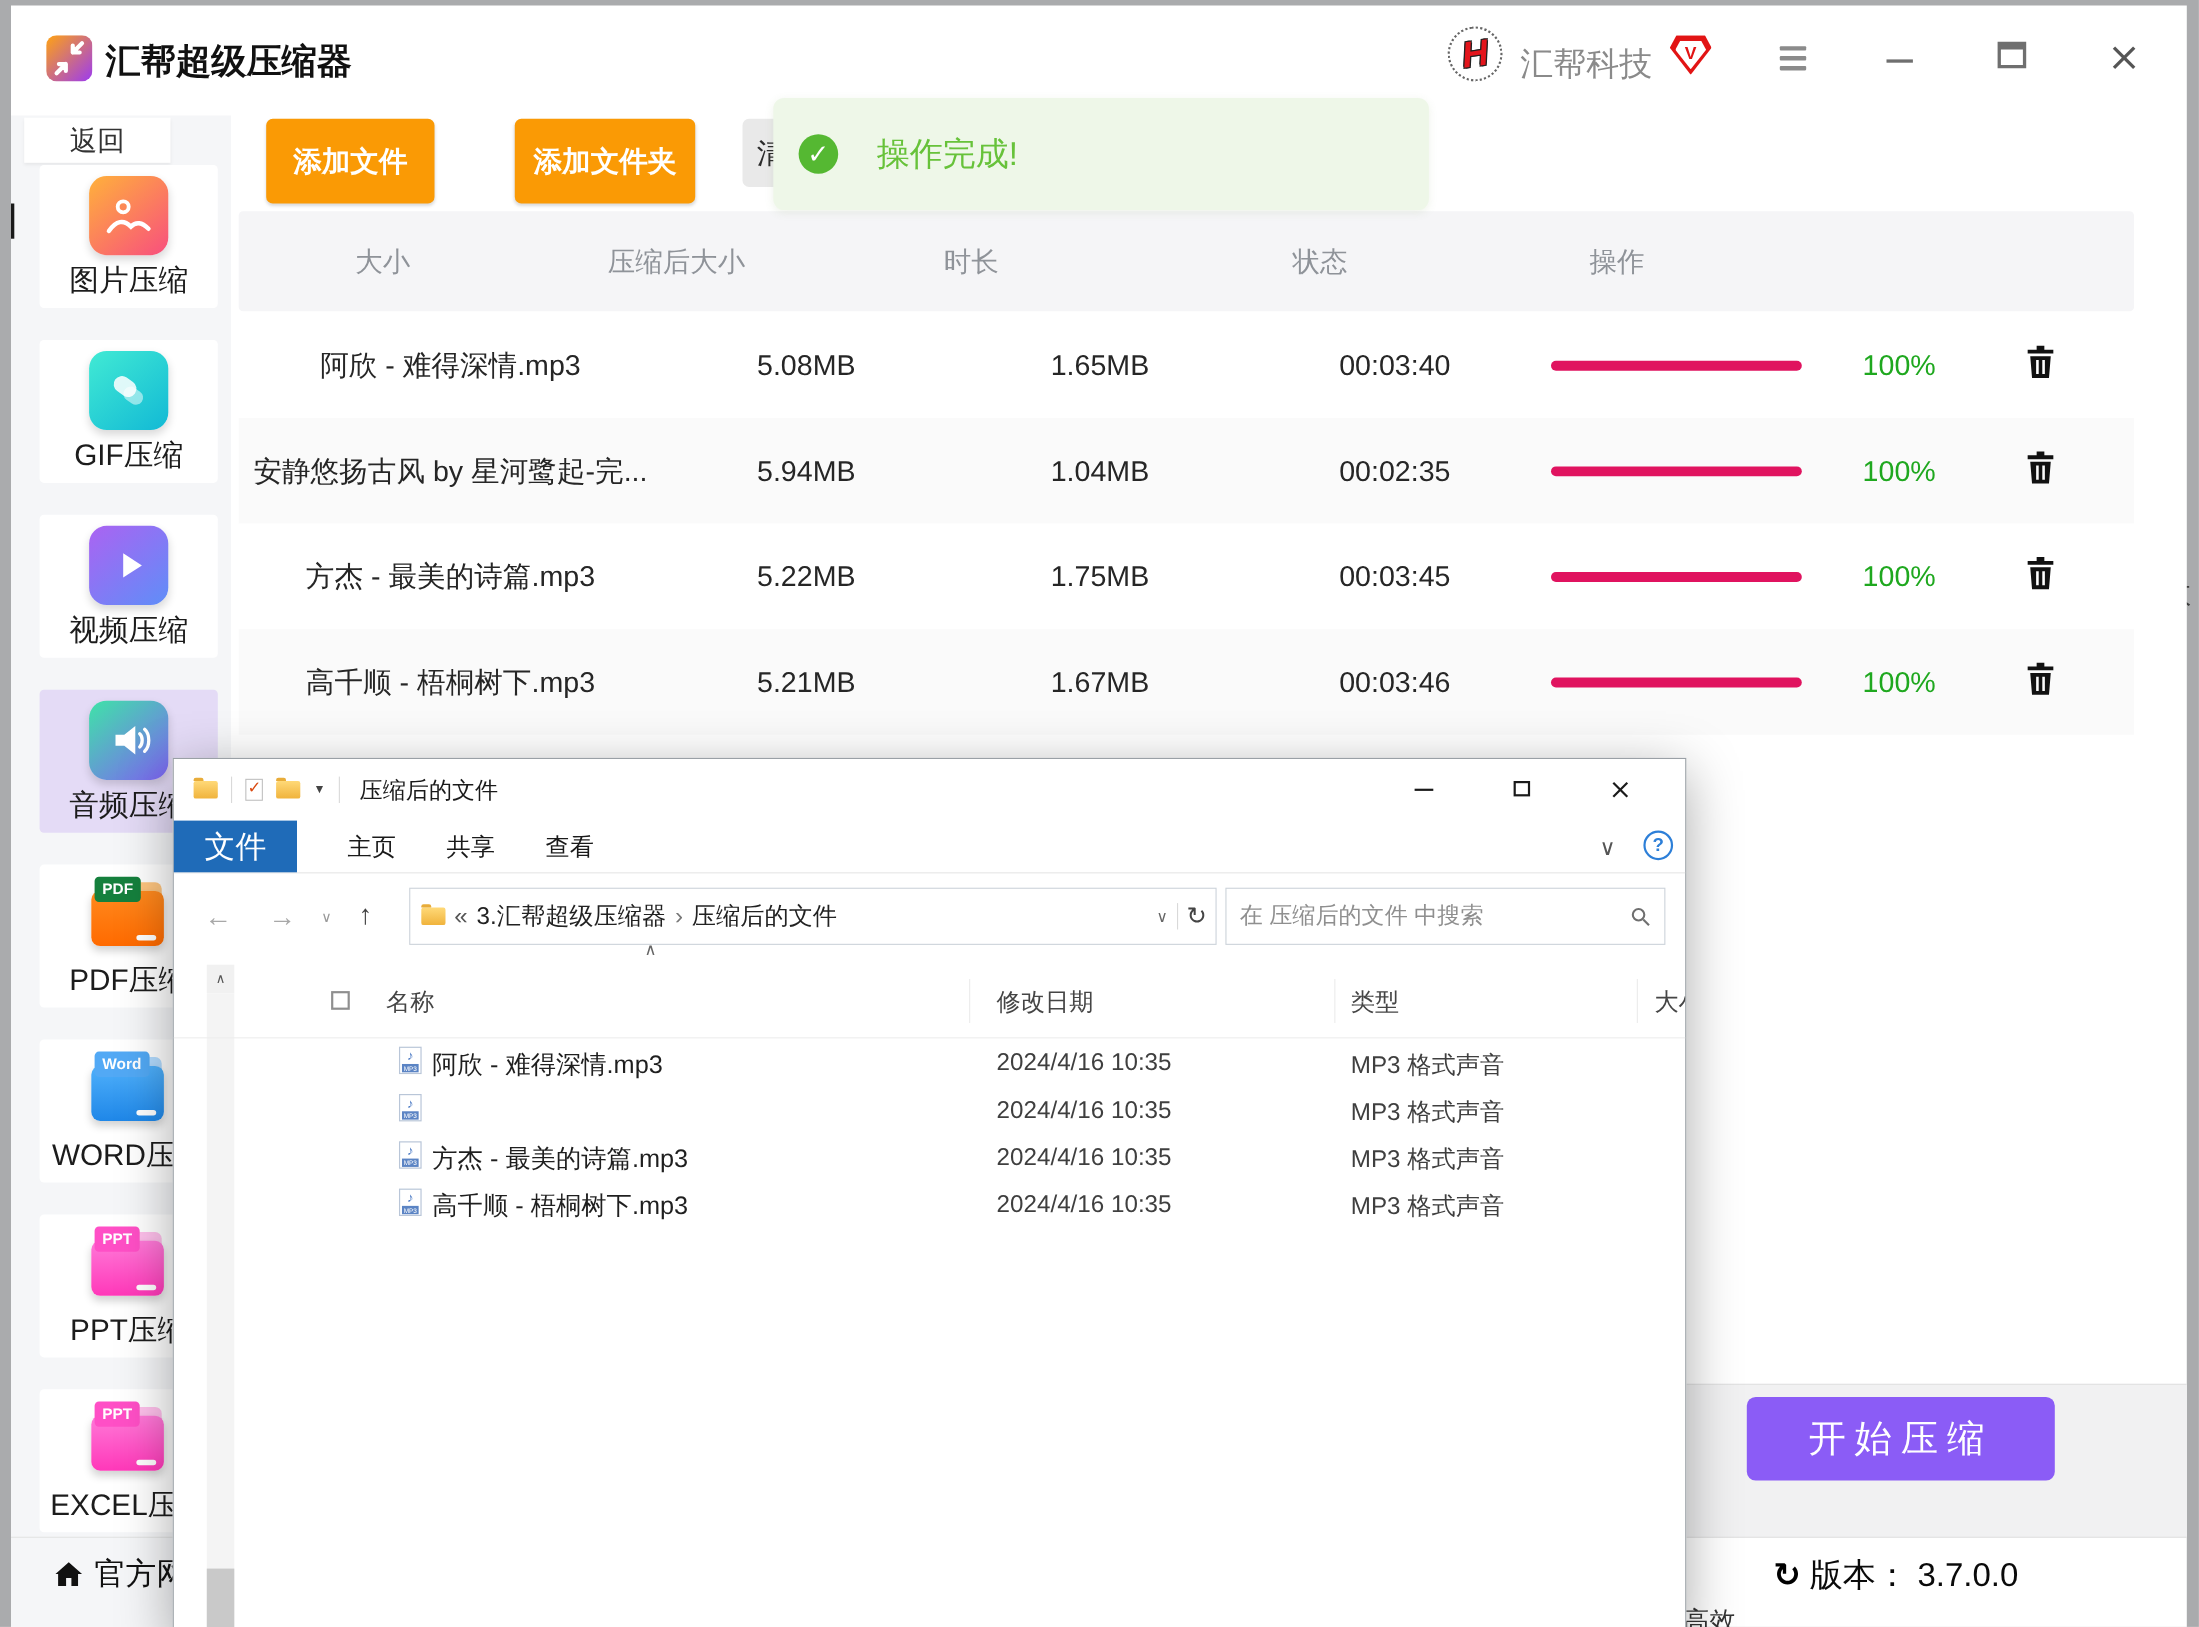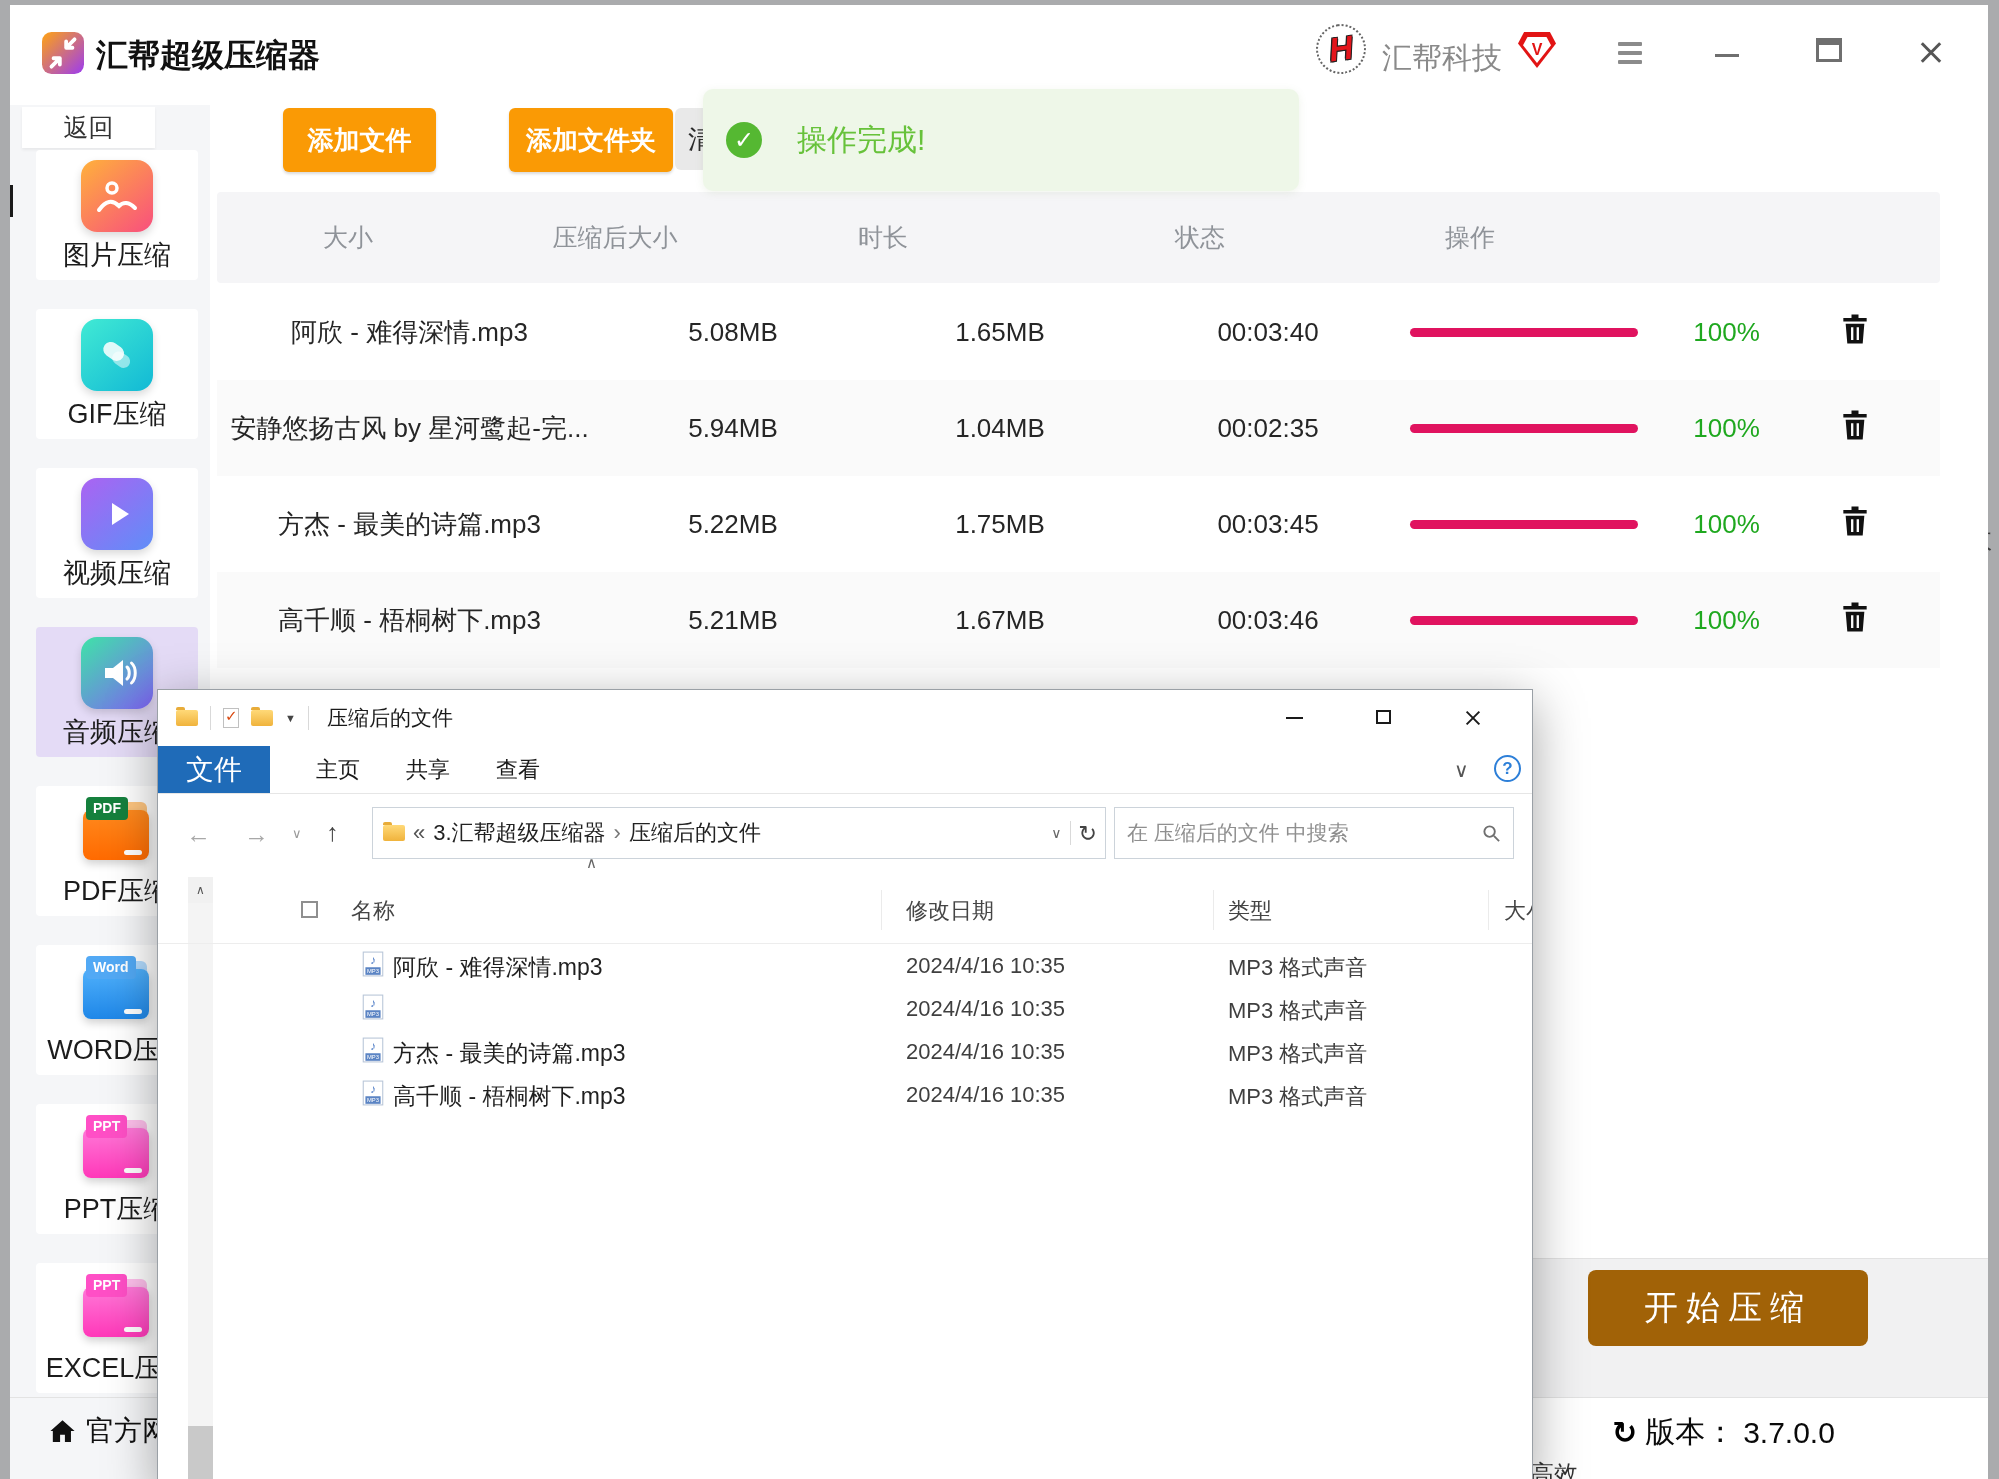--- a/index.html
+++ b/index.html
@@ -59,23 +59,23 @@
                     border-radius:3px; z-index:2; }
   .f-pdf .flap{background:#ffc680;} .f-pdf .body{background:linear-gradient(180deg,#ff8a1e,#ff6a00);} .f-pdf .badge{background:#15803d;}
   .f-word .flap{background:#b3dcff;} .f-word .body{background:linear-gradient(180deg,#4fb0fb,#1f87e8);} .f-word .badge{background:#52a9f5;}
   .f-ppt .flap{background:#ffc0ec;} .f-ppt .body{background:linear-gradient(180deg,#ff79d8,#ff38b9);} .f-ppt .badge{background:#ff4fc6;}
   .side-footer-line { left:10px; top:1397px; width:200px; height:1px; background:#e3e3e3; z-index:2; }
   .side-footer { left:48px; top:1412px; display:flex; align-items:center; gap:9px; z-index:2; cursor:pointer;
                  width:150px; overflow:hidden; }
   .side-footer span { font-size:28px; color:#111; white-space:nowrap; }
 
   
-  .btn-orange { height:64px; background:#fa9a05; border:none; border-radius:6px; color:#fff;
+  .btn-orange { height:77px; background:#fa9a05; border:none; border-radius:6px; color:#fff;
                 font-size:26px; font-weight:bold; z-index:2; cursor:pointer; font-family:inherit;
-                display:flex; align-items:center; justify-content:center; box-shadow:0 2px 3px rgba(0,0,0,.15);margin-left:41px; }
+                display:flex; align-items:center; justify-content:center; box-shadow:0 2px 3px rgba(0,0,0,.15); }
   .btn-grey { left:675px; top:108px; width:155px; height:62px; background:#e9e9e9; border-radius:6px;
               font-size:26px; color:#2b2b2b; z-index:2; cursor:pointer; display:flex; align-items:center;
               padding-left:13px; white-space:nowrap; overflow:hidden; }
   .toast { left:703px; top:89px; width:596px; height:102px; background:#eef7e8; border-radius:10px; z-index:3;
            display:flex; align-items:center; padding-left:23px; box-shadow:0 2px 8px rgba(120,160,90,.12); }
   .toast-icon { width:36px; height:36px; border-radius:50%; background:#55b832; color:#fff; font-size:24px;
                 font-weight:bold; display:flex; align-items:center; justify-content:center; }
   .toast-msg { margin-left:35px; font-size:30px; color:#67c23a; }
 
   
@@ -86,21 +86,21 @@
   .c3{width:272px;text-align:center;} .c4{width:264px;text-align:center;}
   .c5{width:370px;display:flex;align-items:center;justify-content:center;gap:55px;text-align:center;}
   .c6{width:170px;text-align:center;}
   .pbar { width:228px; height:9px; border-radius:5px; background:#e0135f; }
   .pct { font-size:26px; color:#1fa81f; }
   .trash { display:inline-flex; cursor:pointer; }
 
   
   .action-panel { left:1533px; top:1258px; width:455px; height:140px; background:#f1f1f2;
                   border-top:1px solid #e2e2e2; border-bottom:1px solid #e2e2e2; z-index:2; }
-  .start-btn { left:1588px; top:1270px; width:280px; height:76px; background:#a16207; border:none; border-radius:8px;
+  .start-btn { left:1588px; top:1270px; width:280px; height:76px; background:#8b5cf6; border:none; border-radius:8px;
                color:#fff; font-size:34px; letter-spacing:8px; z-index:2; cursor:pointer; font-family:inherit;
                display:flex; align-items:center; justify-content:center; }
   .version-row { left:1612px; top:1412px; display:flex; align-items:center; gap:8px; z-index:2; }
   .version-row .ricon { font-family:"DejaVu Sans",sans-serif; font-size:30px; font-weight:bold; color:#000; }
   .version-row span { font-size:30px; color:#0a0a0a; }
 
   
   .frag { z-index:0; color:#3c3c3c; font-size:26px; }
   .frag-bottom { z-index:2; color:#333; font-size:24px; }
 

